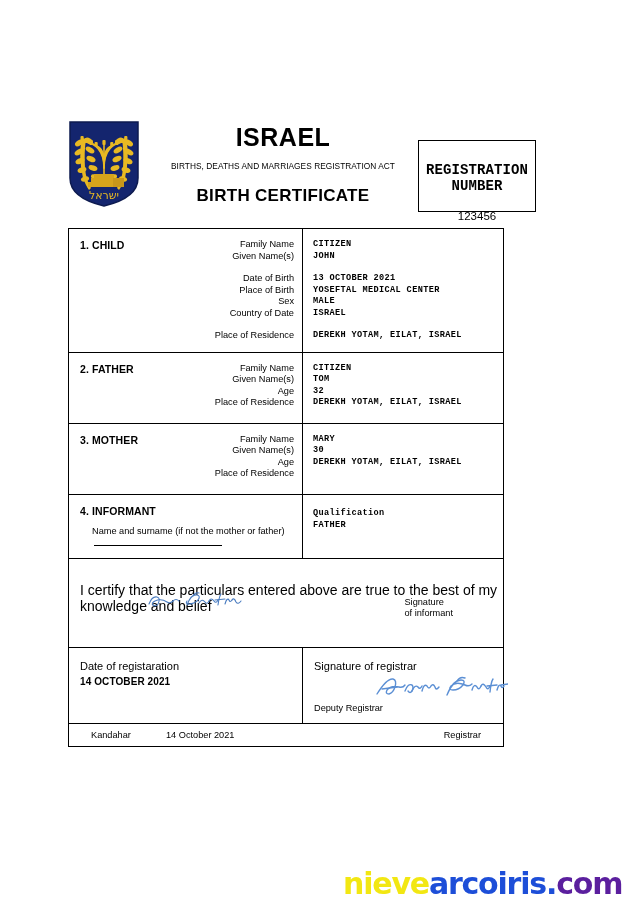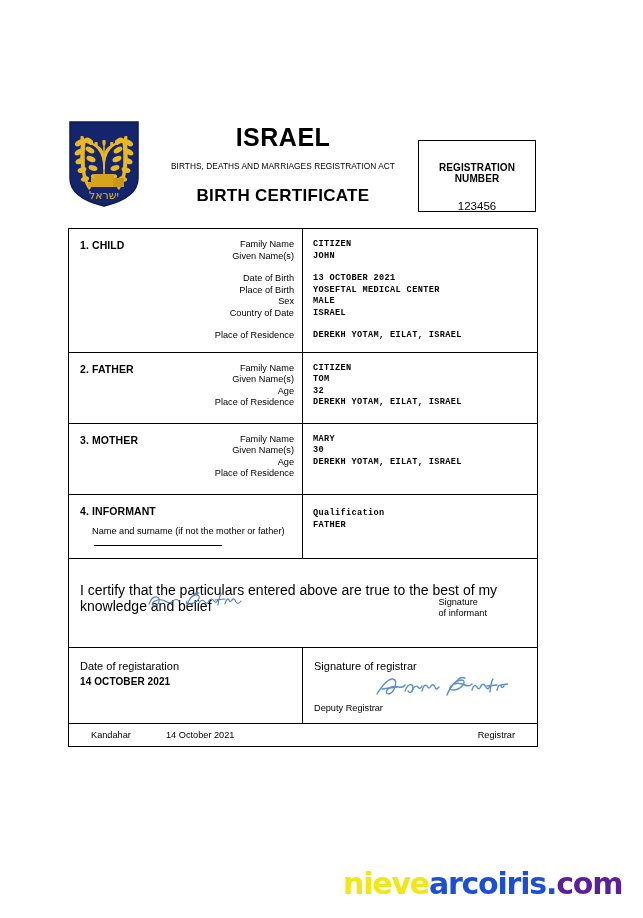--- a/index.html
+++ b/index.html
@@ -61,36 +61,37 @@
     position: absolute;
     left: 350px;
     top: 25px;
     width: 118px;
     height: 72px;
     border: 1.3px solid #000;
     box-sizing: border-box;
     text-align: center;
   }
   .regbox-label {
-    font-size: 10px;
+    font-size: 14px;
     font-weight: bold;
     margin-top: 21px;
     letter-spacing: 0.1px;
+    font-family: Liberation Mono, monospace;
   }
   .regbox-value {
     font-size: 11.5px;
     margin-top: 16px;
   }
 
   
   .doc-table {
     position: absolute;
     left: 68px;
     top: 228px;
-    width: 470px;
+    width: 436px;
     border: 1.3px solid #000;
     box-sizing: border-box;
   }
   .row {
     display: flex;
     border-bottom: 1.3px solid #000;
     box-sizing: border-box;
   }
   .row:last-child { border-bottom: none; }
   .cell-left {

